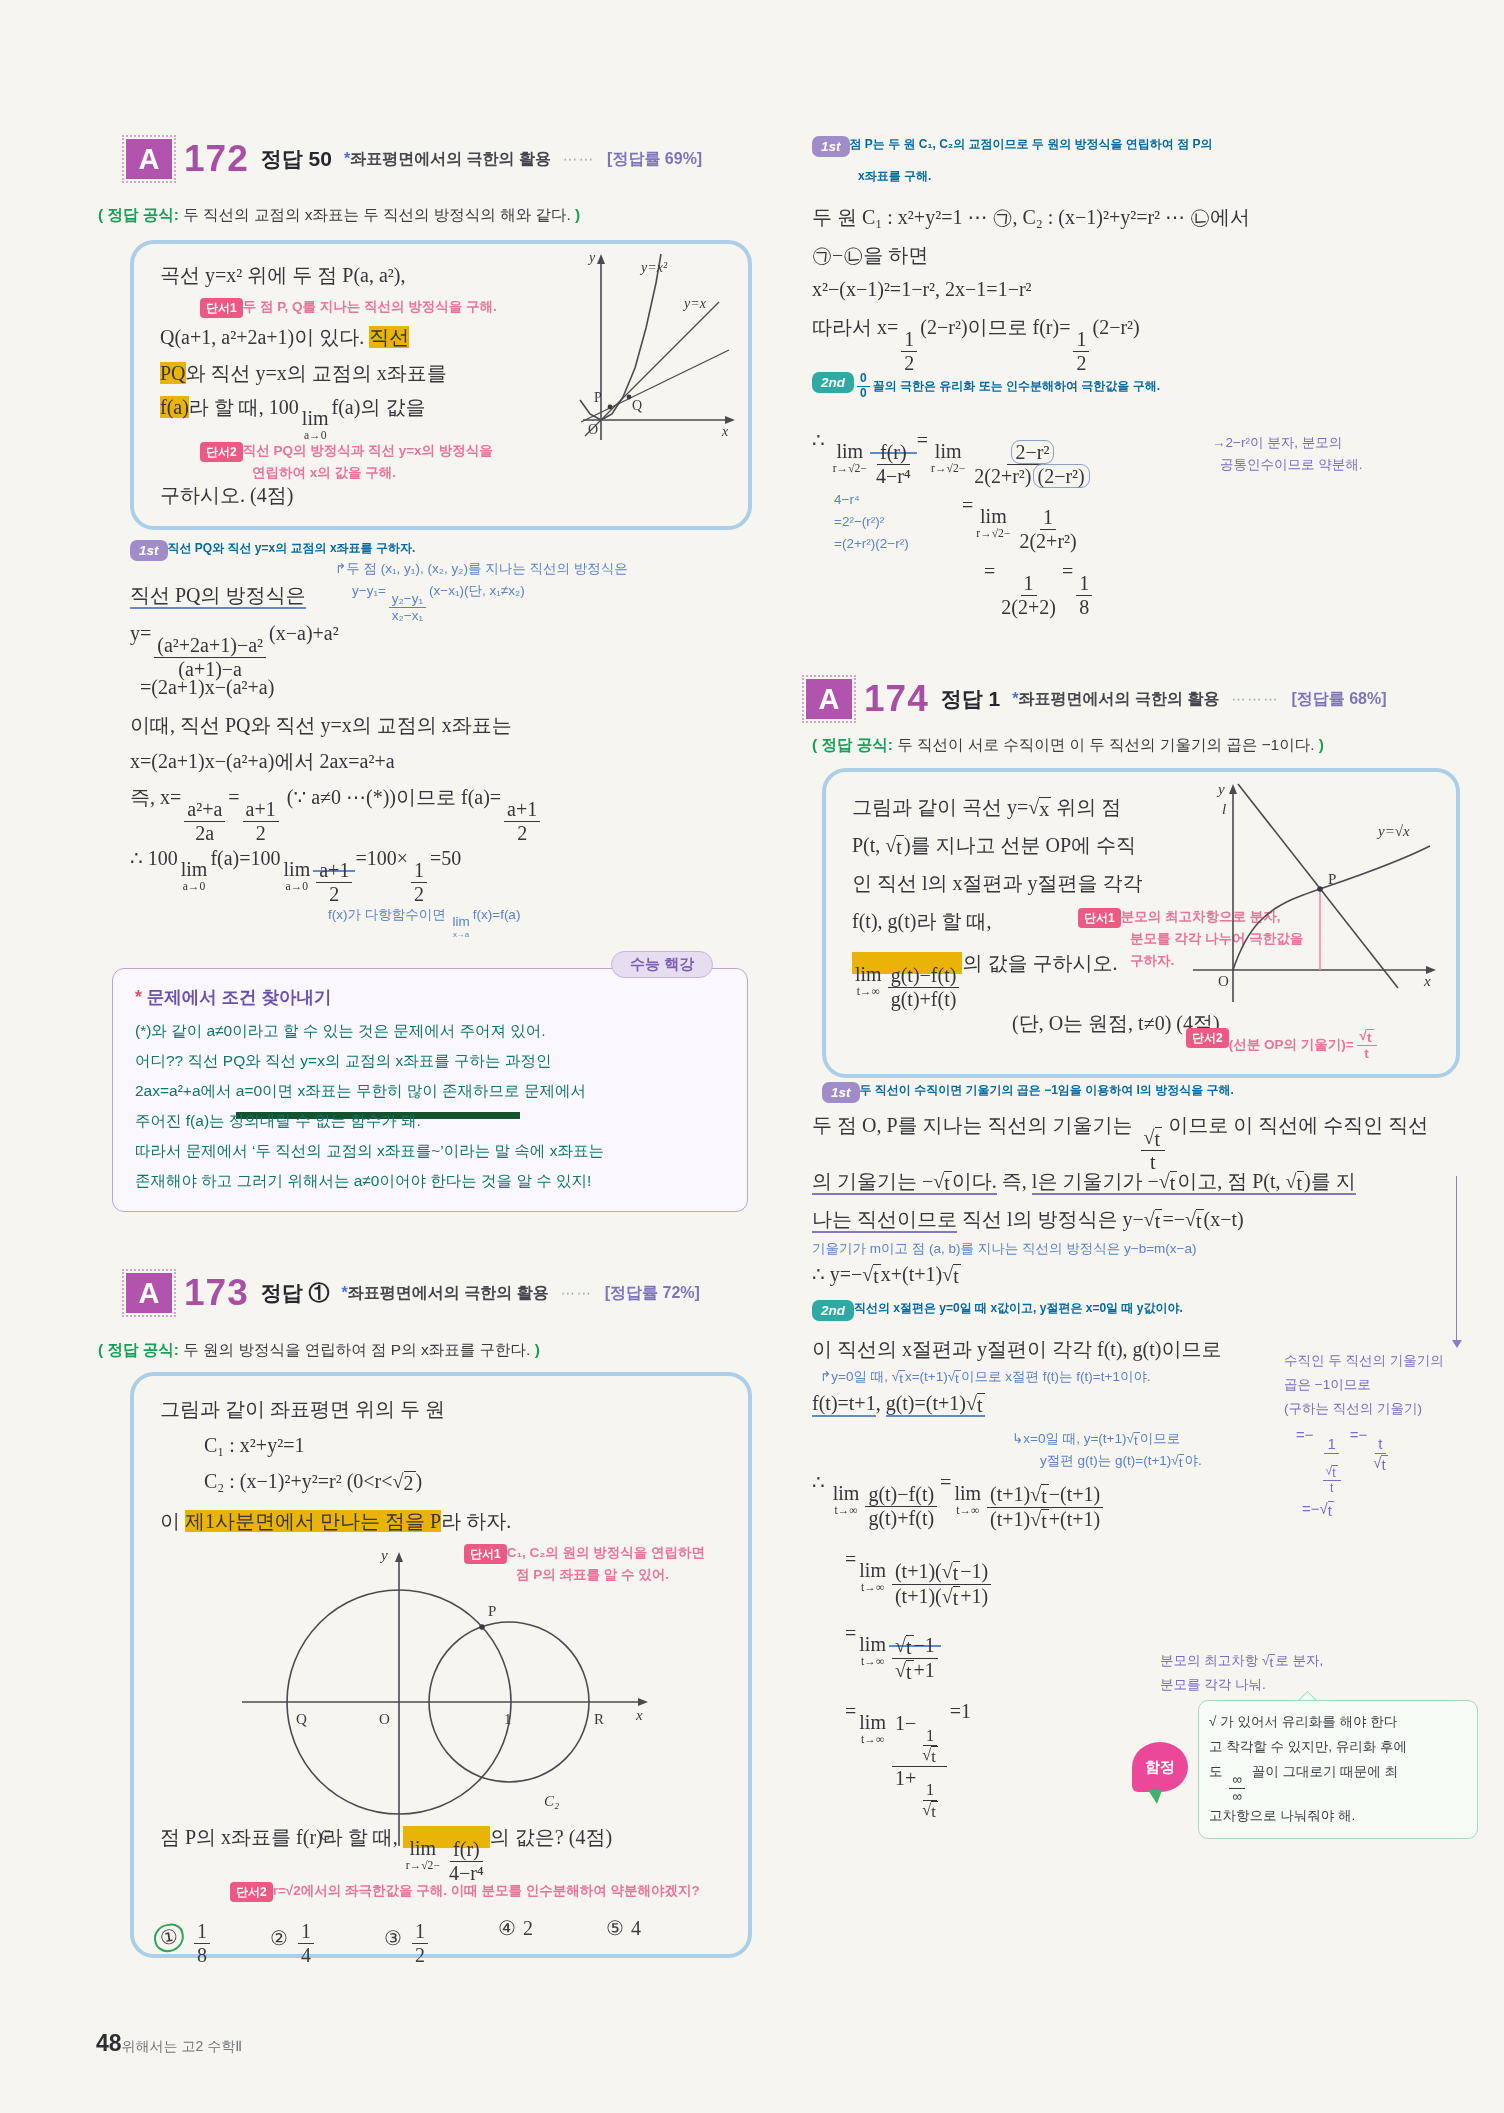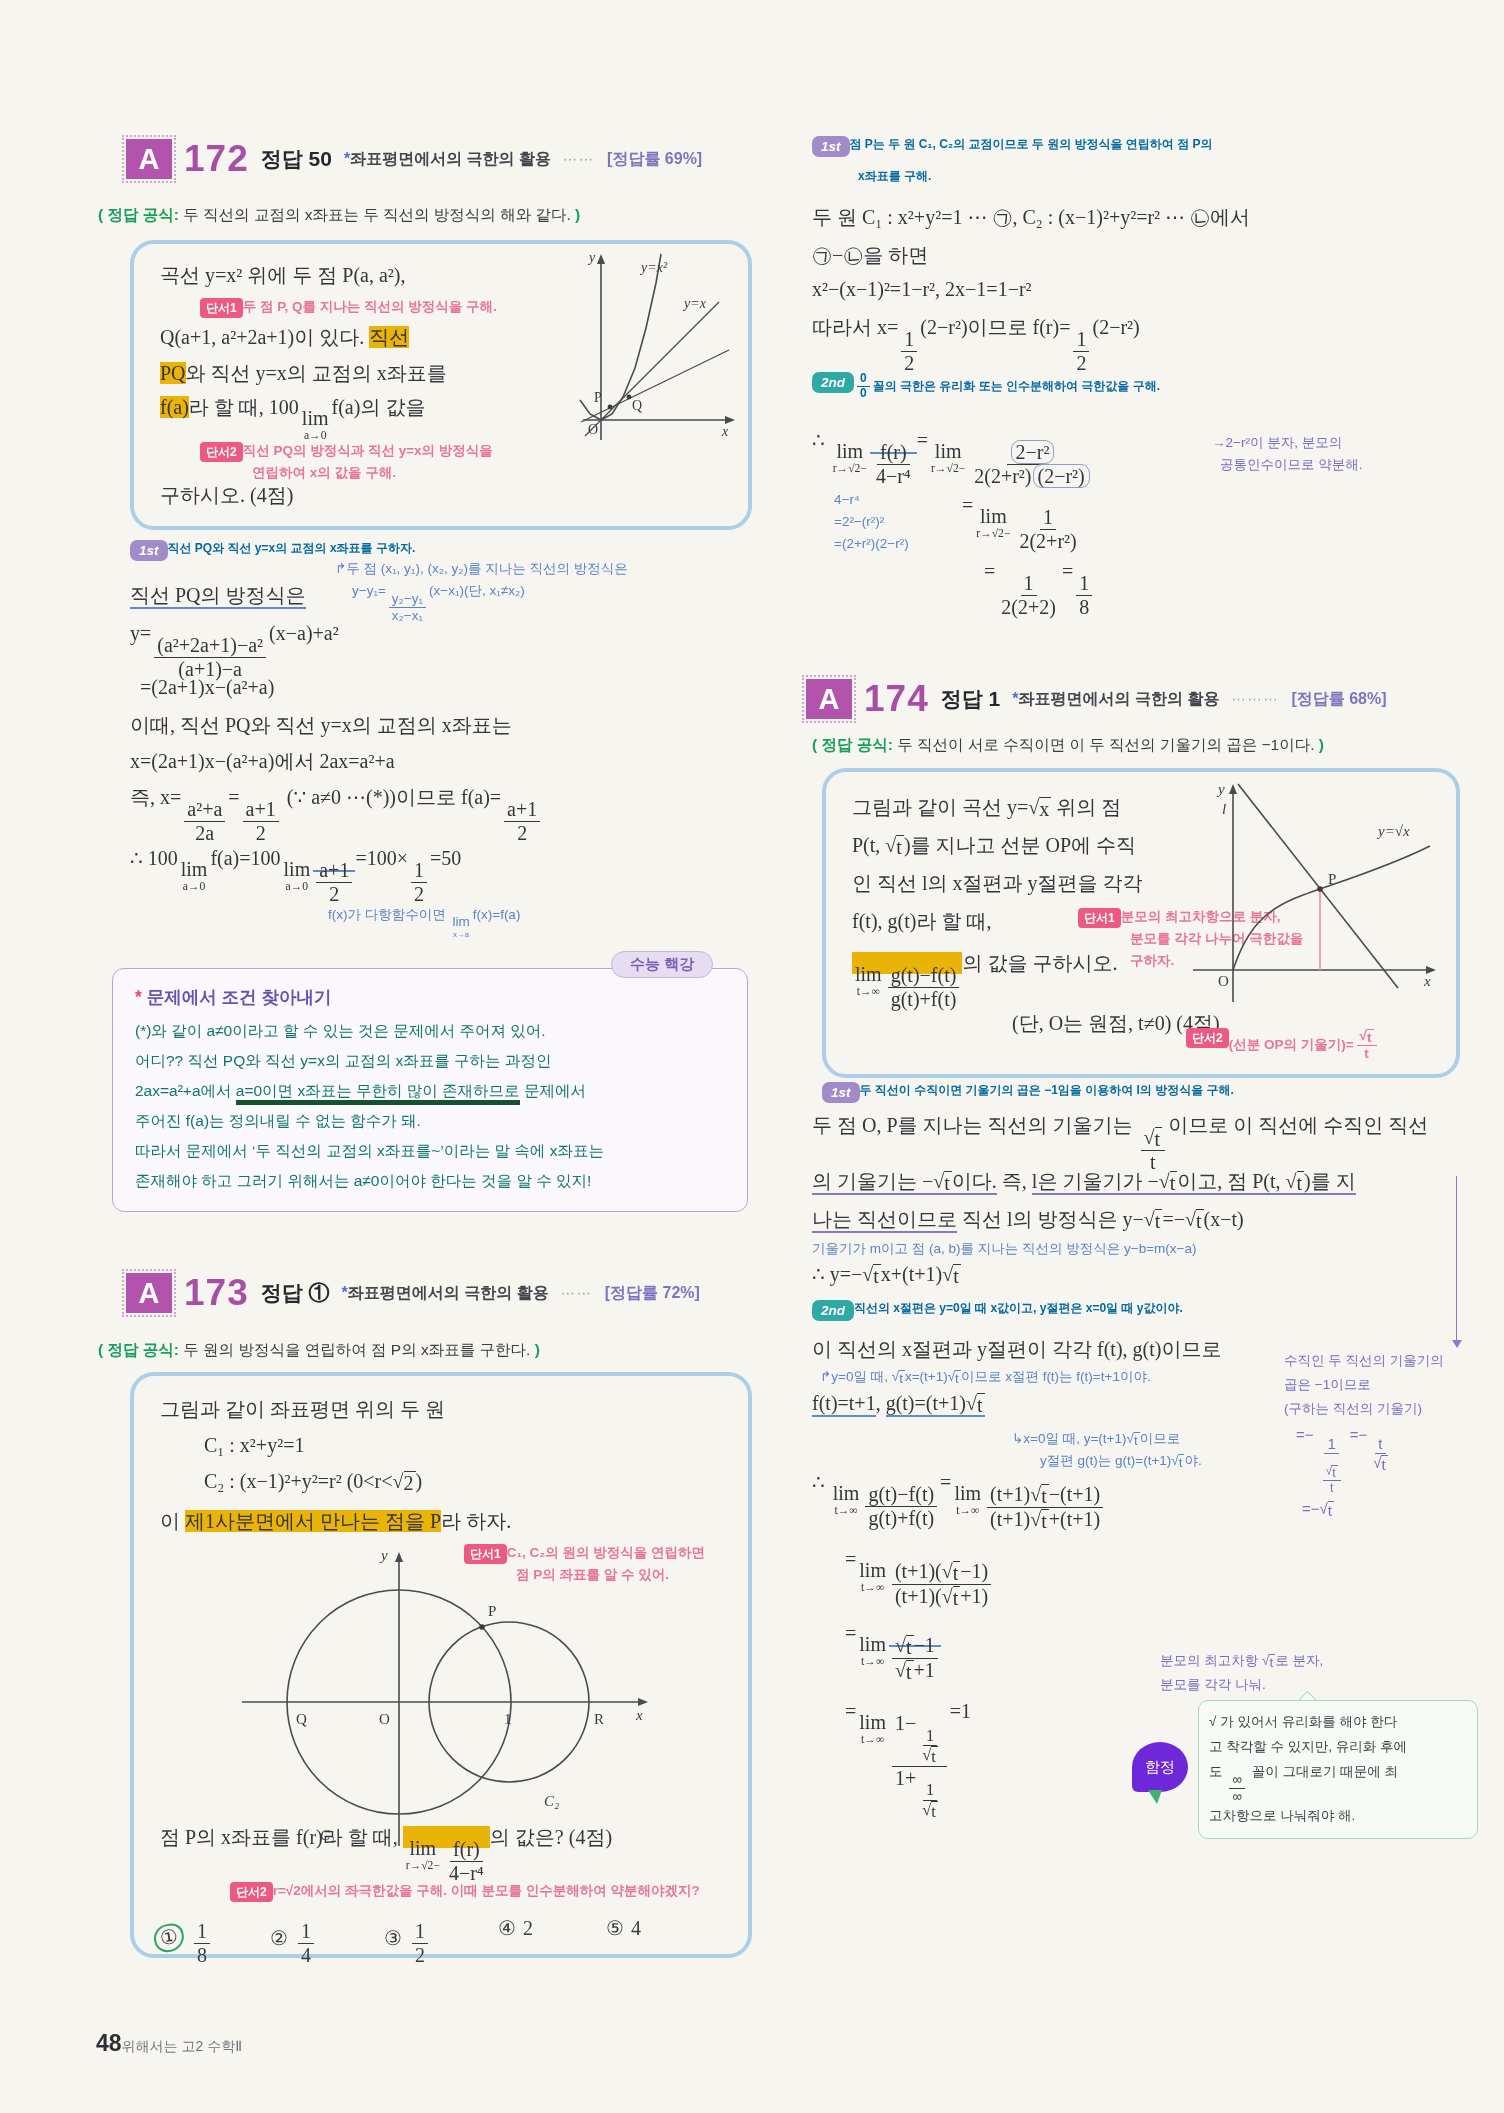--- a/index.html
+++ b/index.html
@@ -41,35 +41,35 @@
   .frac .frac{font-size:0.82em}
   .lim{display:inline-flex;flex-direction:column;align-items:center;vertical-align:-0.55em;margin:0 3px}
   .lim .la{line-height:1}
   .lim .lb{font-size:0.58em;line-height:1;margin-top:2px}
   .sqrt{display:inline-flex;vertical-align:baseline}
   .sqrt .rs{line-height:1.05}
   .sqrt .rb{border-top:1.4px solid currentColor;line-height:1.05;padding:1px 2px 0 0}
   .boxed{border:1.3px solid #8f9fc8;border-radius:9px;padding:0 4px;margin:0 1px}
   .ulb{border-bottom:2px solid #5d8cc9;padding-bottom:1px}
   .ulp{border-bottom:2px solid #8677c2;padding-bottom:1px}
-  .ulr{border-bottom:5px solid #14532d;padding-bottom:1px}
+  .ulr{border-bottom:7px solid #14532d;padding-bottom:13px}
   
   .hkbox{border:1.6px solid #b8a5d6;border-radius:12px;background:#faf8fc}
   .hkpill{background:#e6ddf1;color:#7e5fb5;font-weight:bold;border:1.5px solid #c5b4e0;
           border-radius:999px;padding:3px 18px;font-size:15px;white-space:nowrap}
   .hktitle{color:#6a51b0;font-weight:bold;font-size:17.5px;white-space:nowrap}
   .redstar{color:#e05060;font-weight:bold}
   .hkline{font-size:15.5px;color:#0f766e;white-space:nowrap}
   
   .opt{display:inline-flex;align-items:center;gap:7px;font-family:"Liberation Serif",serif;font-size:20px;white-space:nowrap}
   .gans{border:2.5px solid #2fa360;border-radius:55% 45% 60% 50%;padding:1px 4px 3px;display:inline-block;
         transform:rotate(-8deg);line-height:1}
   
-  .trapbadge{width:56px;height:50px;background:#6d28d9;color:#fff;border-radius:50% 50% 50% 6px;
-             display:flex;align-items:center;justify-content:center;font-weight:normal;font-size:15px}
+  .trapbadge{width:56px;height:50px;background:#ec4899;color:#fff;border-radius:50% 50% 50% 6px;
+             display:flex;align-items:center;justify-content:center;font-weight:bold;font-size:15px}
   .traptail{width:0;height:0;border-left:9px solid transparent;border-right:5px solid transparent;
             border-top:14px solid #42b16d}
   .bubble{border:1.6px solid #a8d9b4;border-radius:10px;background:#f7fbf6;font-size:13.5px;
           color:#3c3c44;padding:9px 10px;line-height:1.85;white-space:nowrap}
   .notch{width:14px;height:14px;background:#f7fbf6;border-left:1.6px solid #a8d9b4;border-top:1.6px solid #a8d9b4;
          transform:rotate(45deg)}
   .varrow{border-left:1.6px solid #8b7cc8}
   .vhead{width:0;height:0;border-left:5px solid transparent;border-right:5px solid transparent;border-top:8px solid #8b7cc8}
   
   svg text{font-family:"Liberation Serif",serif;fill:#3a3a40}

